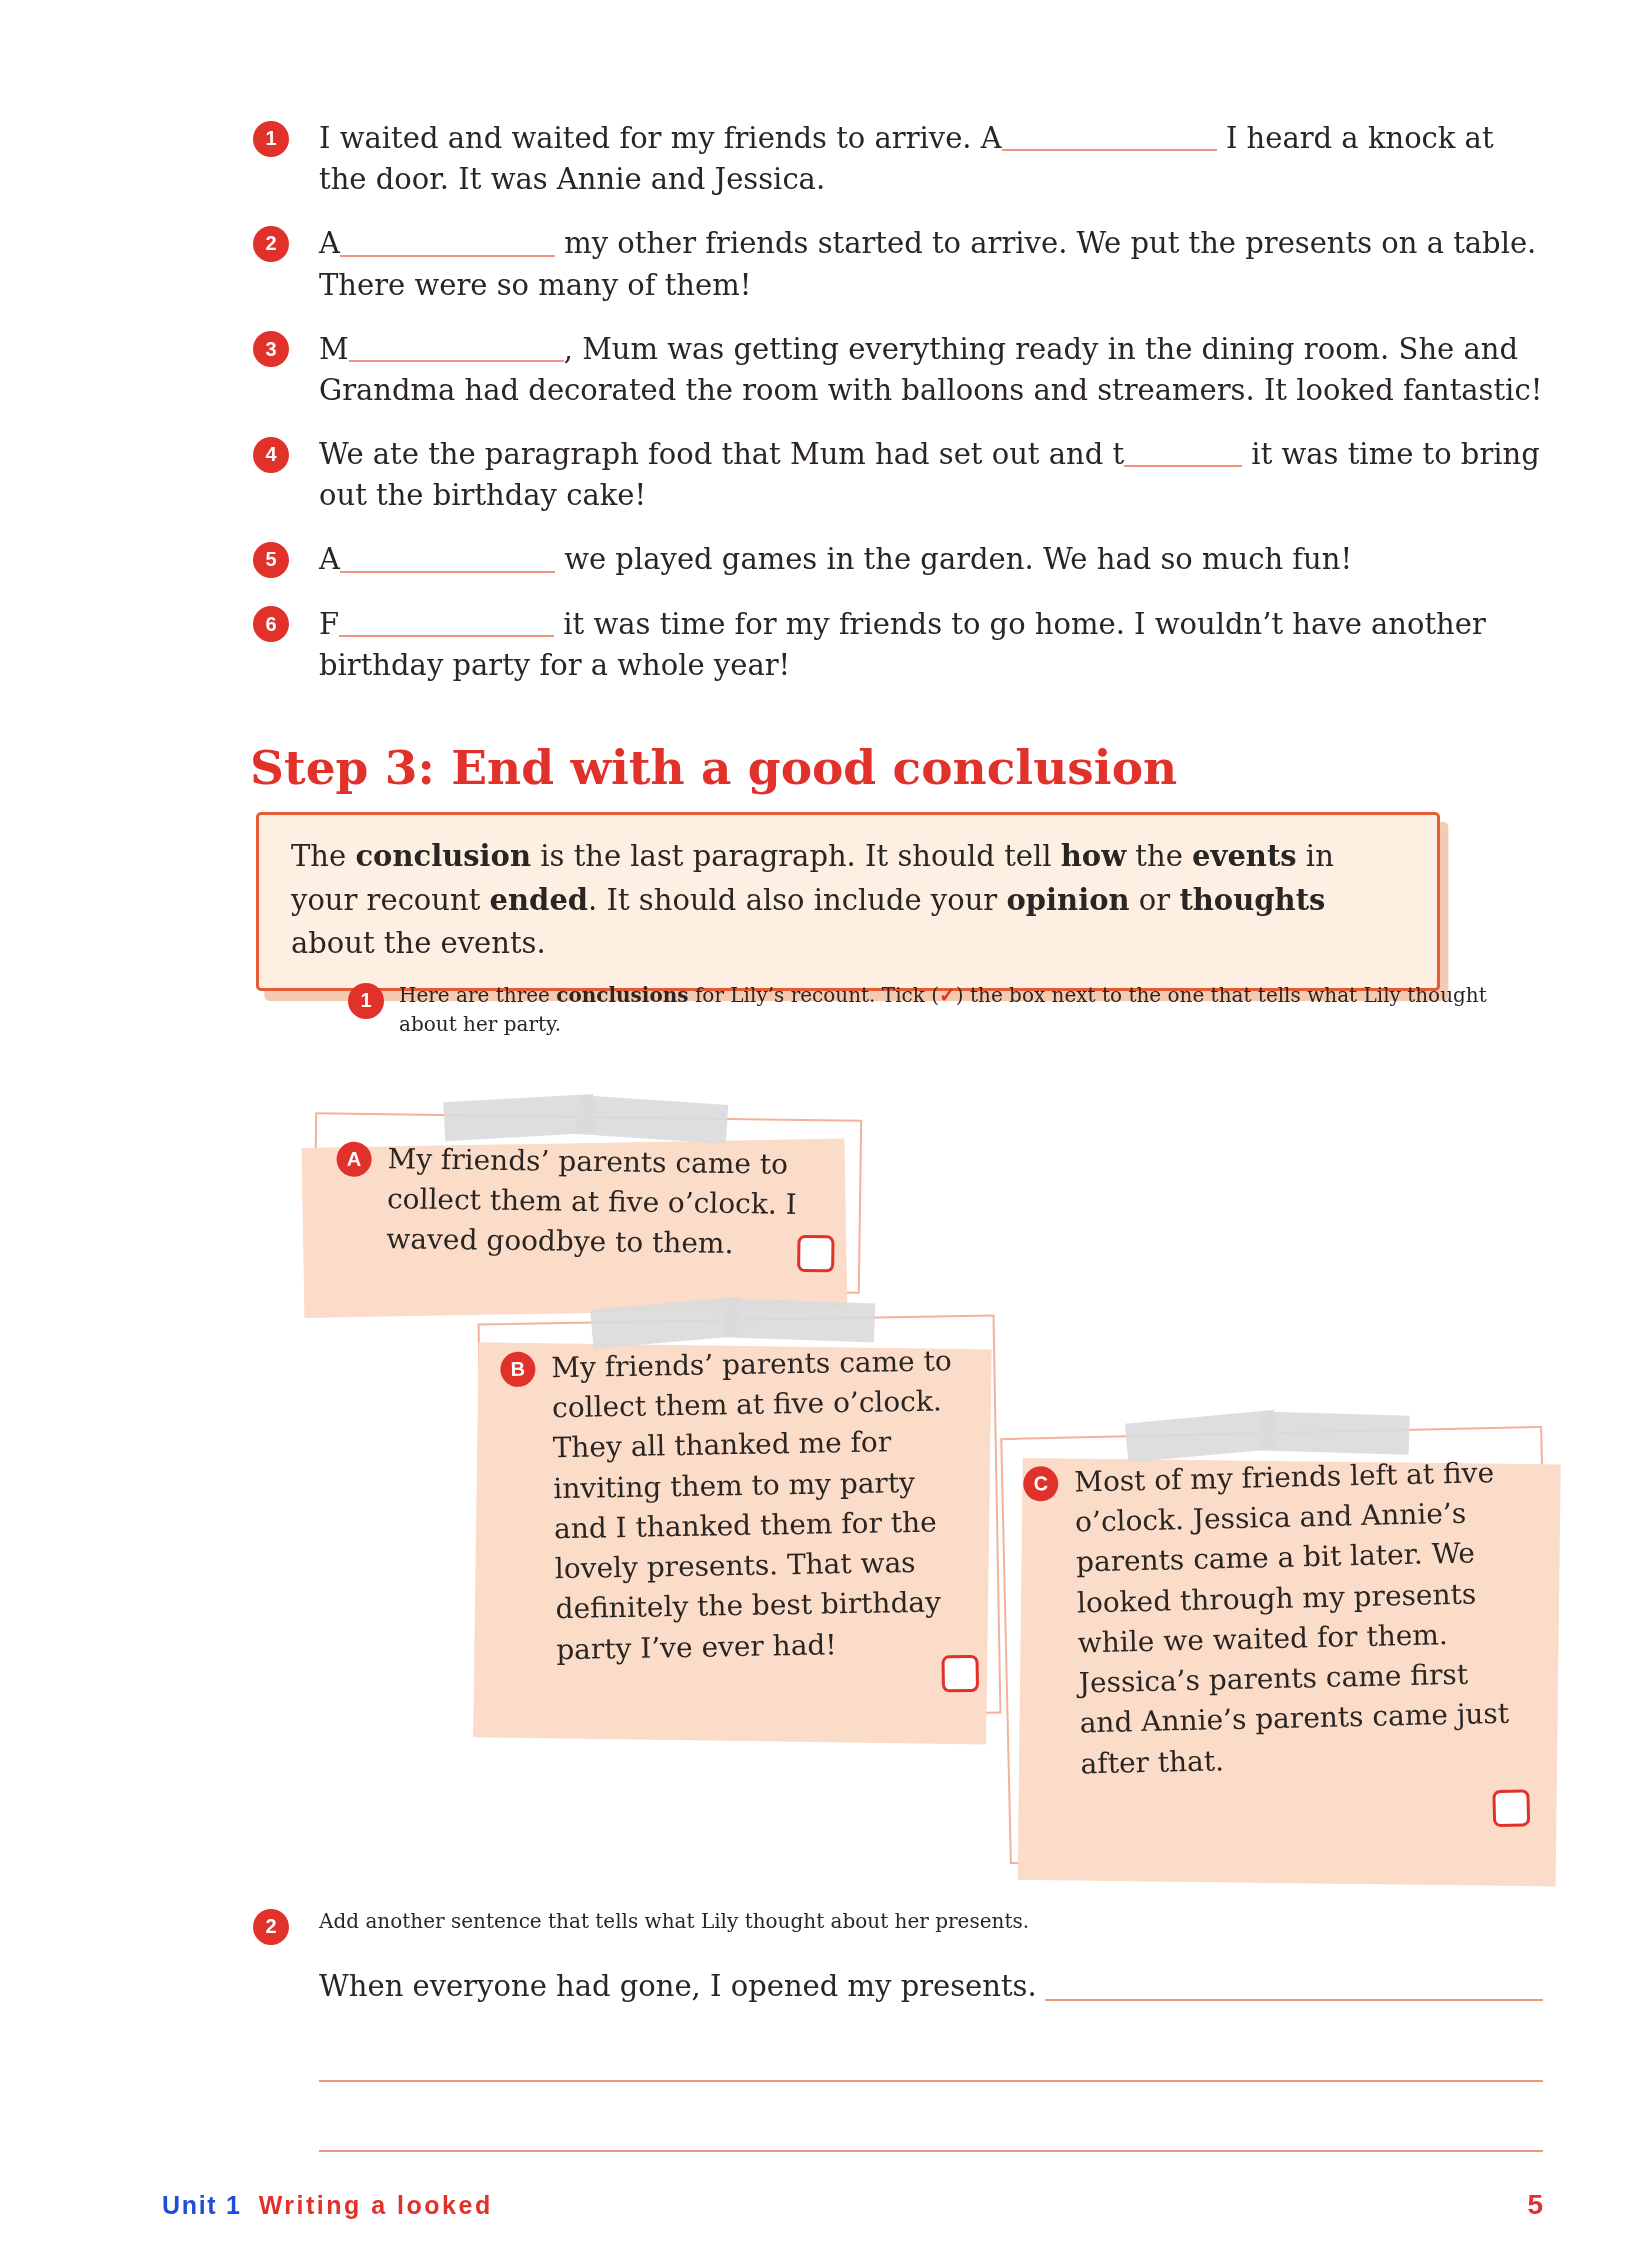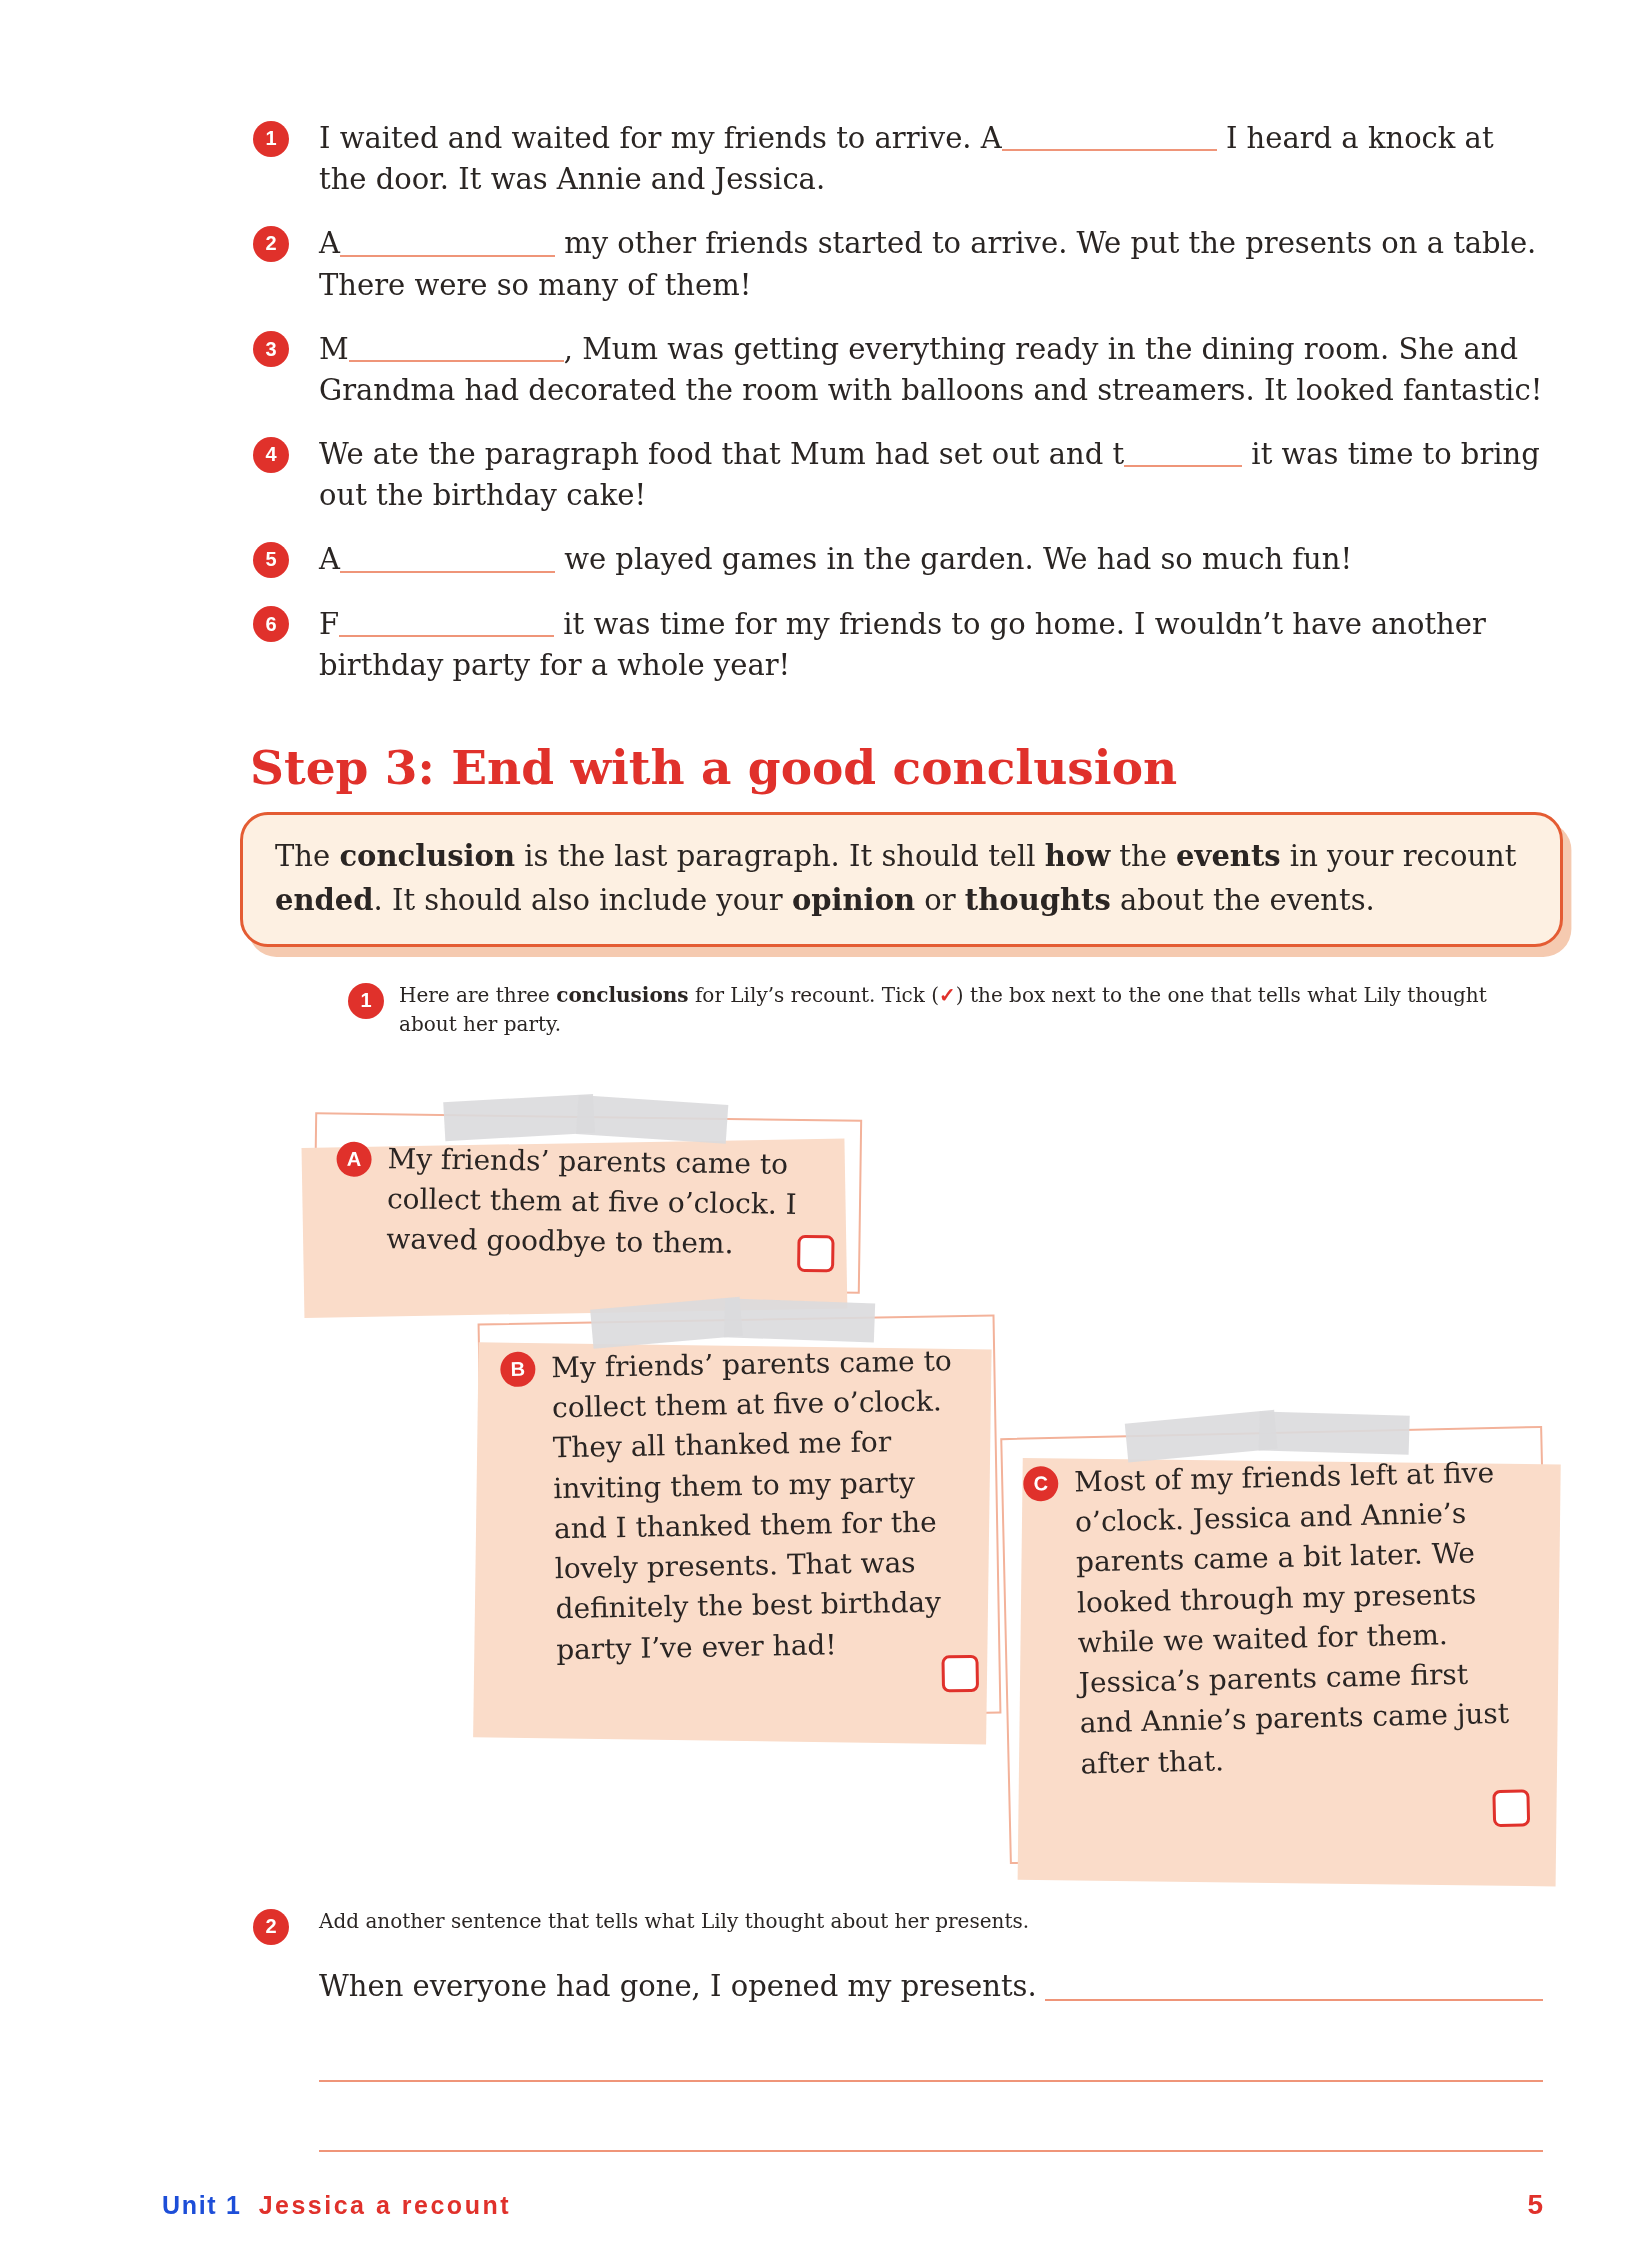--- a/index.html
+++ b/index.html
@@ -22,24 +22,24 @@
   .blank { display:inline-block; height:0.9em; border-bottom:2.5px solid var(--line-salmon,#ef9579); vertical-align:-3.4px; }
   .b { font-weight:bold; }
   .tick { color:var(--accent-red,#e0312b); font-weight:bold; }
   
   .step-heading {
     position:absolute; top:740px; left:250px;
     font-size:47px; font-weight:bold; color:var(--accent-red,#e0312b);
   }
   
   .callout {
-    position:absolute; top:812px; left:240px; width:1323px;
+    position:absolute; top:812px; left:256px; width:1184px;
     background:var(--callout-bg,#fdf0e2);
     border:3.4px solid var(--callout-border,#e45c33);
-    border-radius:28px; padding:20px 35px 22px 32px;
+    border-radius:5px; padding:20px 35px 22px 32px;
     box-shadow:8.4px 10px 0 var(--callout-shadow,#f5cab0);
   }
   .callout p { font-size:29px; line-height:1.5; }
   
   .task { position:absolute; }
   .task-1 { top:981px; left:348px; width:1199px; }
   .task-2 { top:1907px; left:253px; width:1296px; }
   .task .task-text { position:relative; padding-left:51px; font-size:20px; line-height:1.45; }
   .task-2 .task-text { padding-left:66px; }
   .task .badge { top:1.7px; }
@@ -164,18 +164,18 @@
     <div class="starter">
       <span class="starter-text">When everyone had gone, I opened my presents.</span>
       <span class="starter-line"></span>
     </div>
     <div class="answer-line line-2"></div>
     <div class="answer-line line-3"></div>
   </div>
 
   <div class="footer">
     <span class="footer-unit">Unit 1</span>
-    <span class="footer-section">Jessica a recount</span>
+    <span class="footer-section">Writing a looked</span>
     <span class="footer-page">5</span>
   </div>
 
 </div>
 
 
 </body></html>

